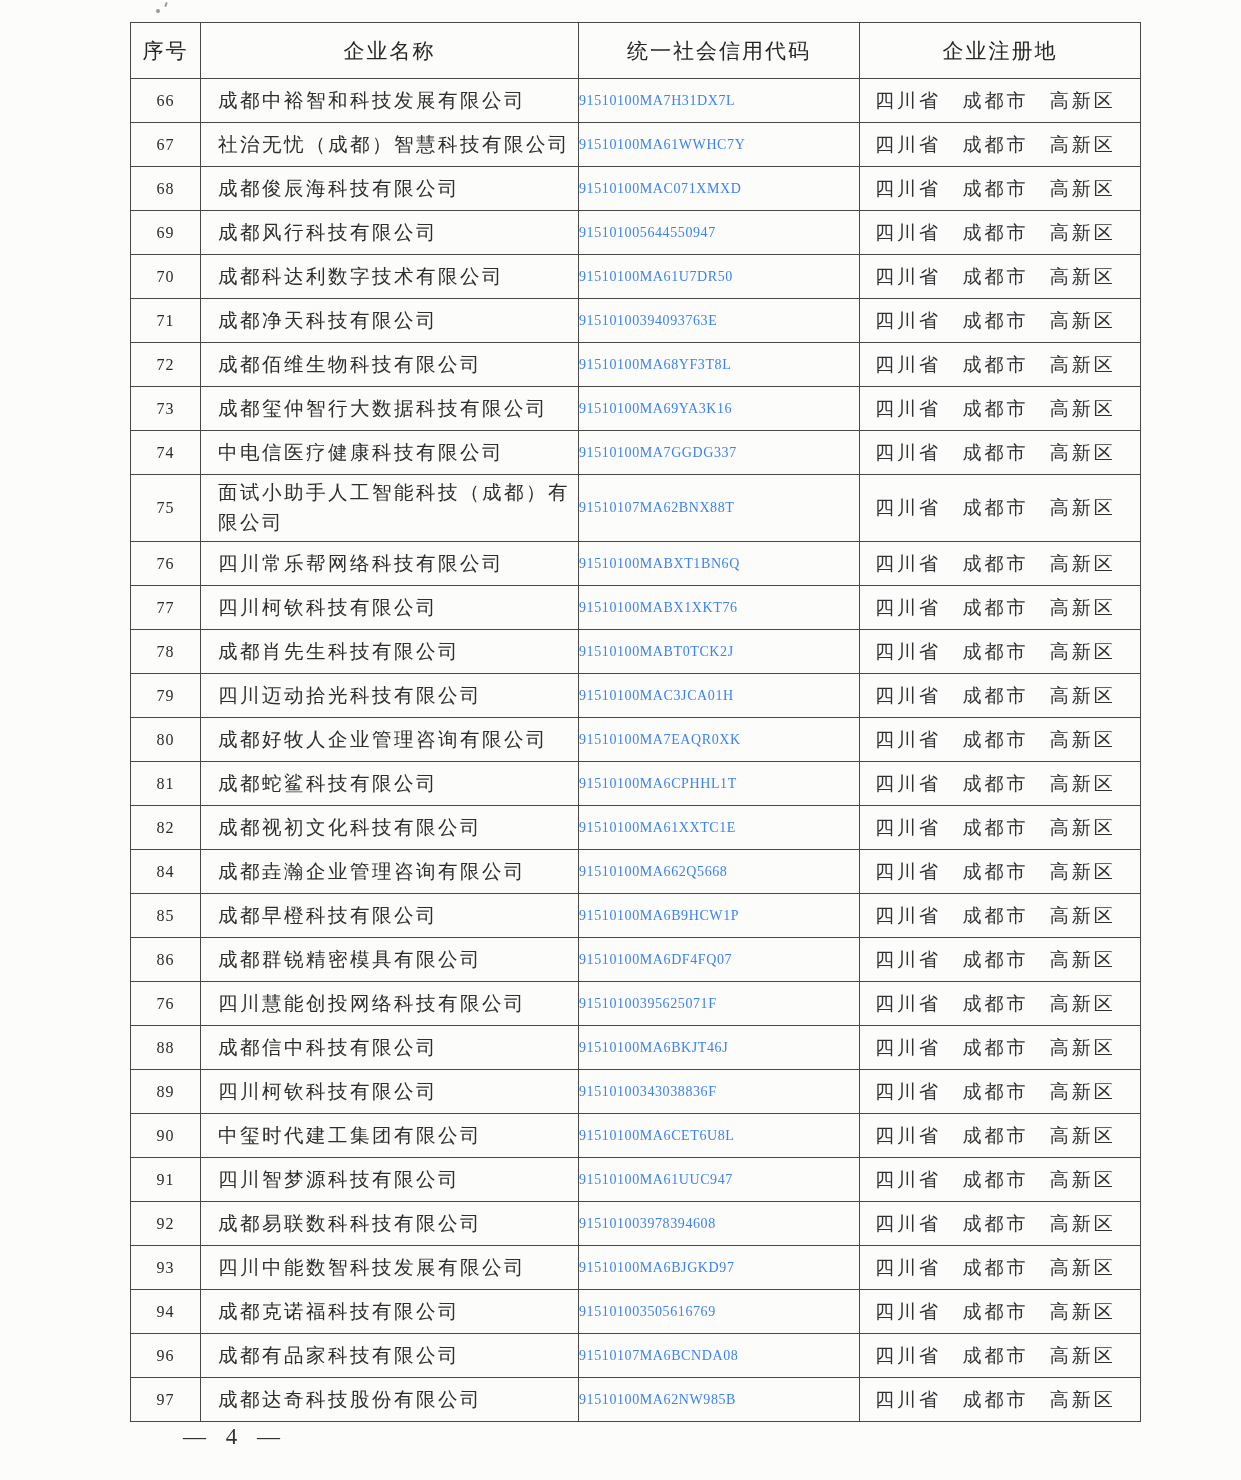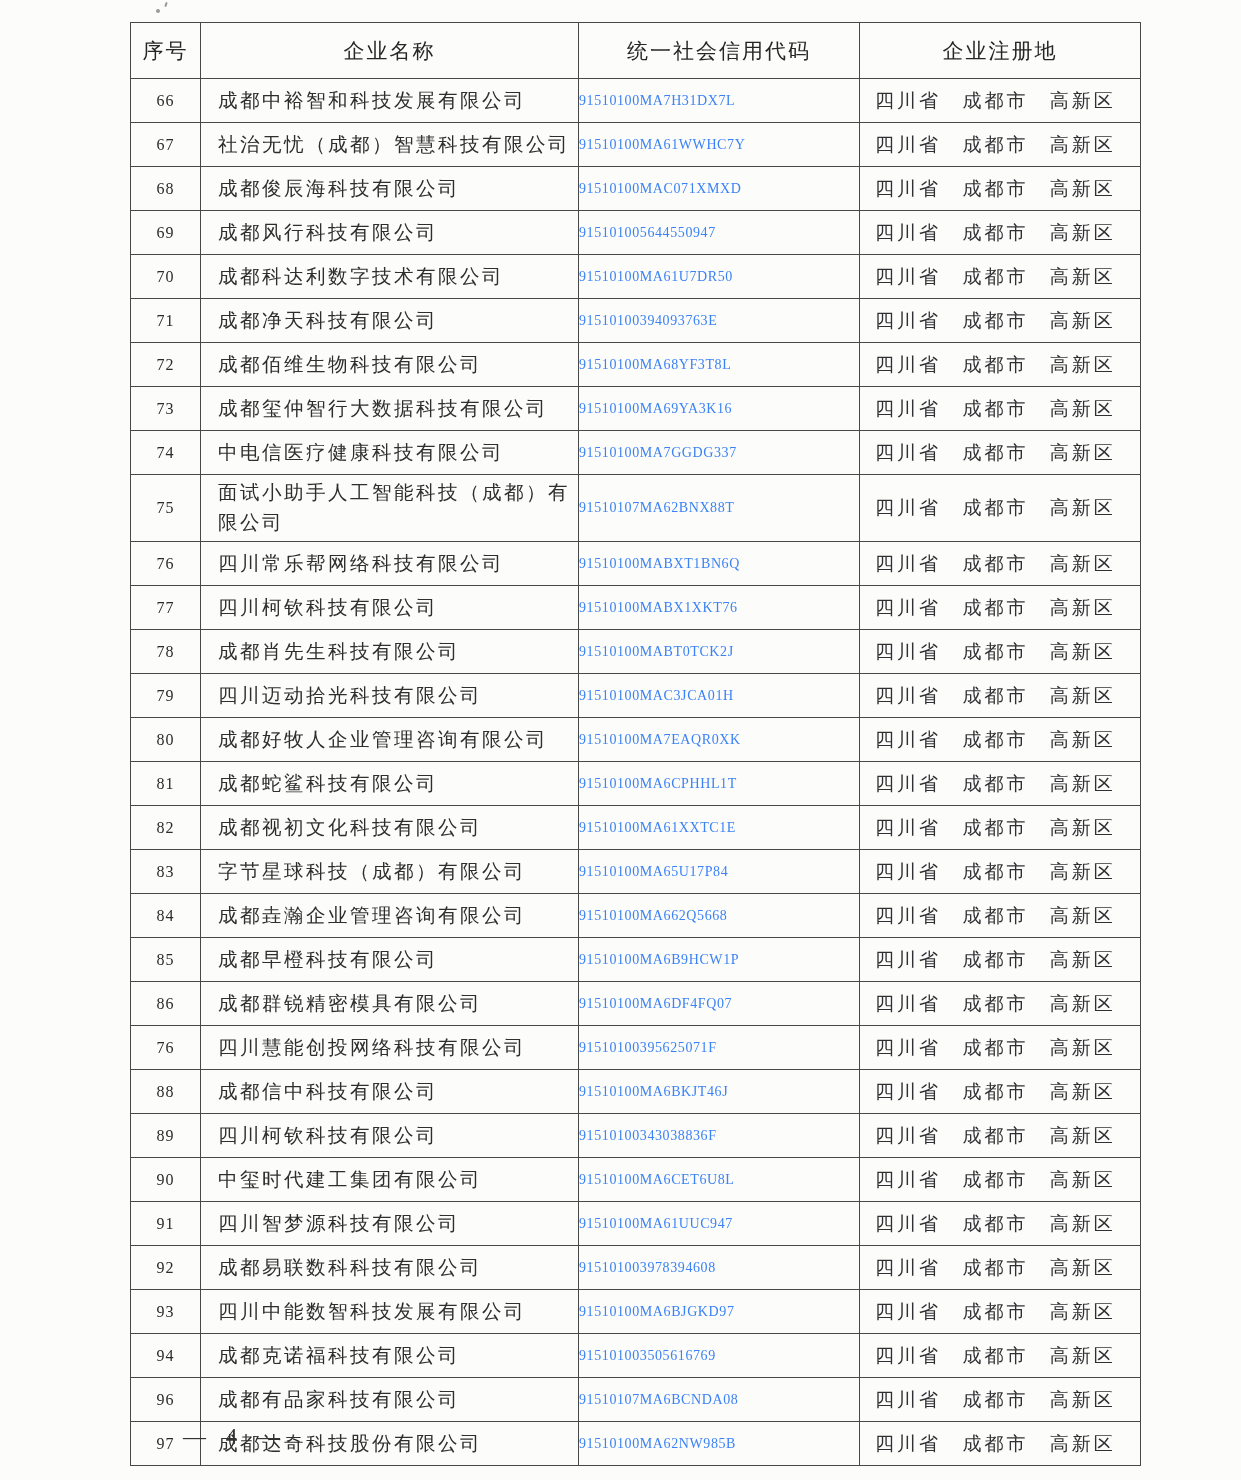--- a/index.html
+++ b/index.html
@@ -210,26 +210,20 @@
           <td class="c-code">91510100MA6CPHHL1T</td>
           <td class="c-region">四川省 成都市 高新区</td>
         </tr>
         <tr>
           <td class="c-idx">82</td>
           <td class="c-name">成都视初文化科技有限公司</td>
           <td class="c-code">91510100MA61XXTC1E</td>
           <td class="c-region">四川省 成都市 高新区</td>
         </tr>
         <tr>
-          <td class="c-idx">83</td>
-          <td class="c-name">字节星球科技（成都）有限公司</td>
-          <td class="c-code">91510100MA65U17P84</td>
-          <td class="c-region">四川省 成都市 高新区</td>
-        </tr>
-        <tr>
           <td class="c-idx">84</td>
           <td class="c-name">成都垚瀚企业管理咨询有限公司</td>
           <td class="c-code">91510100MA662Q5668</td>
           <td class="c-region">四川省 成都市 高新区</td>
         </tr>
         <tr>
           <td class="c-idx">85</td>
           <td class="c-name">成都早橙科技有限公司</td>
           <td class="c-code">91510100MA6B9HCW1P</td>
           <td class="c-region">四川省 成都市 高新区</td>

